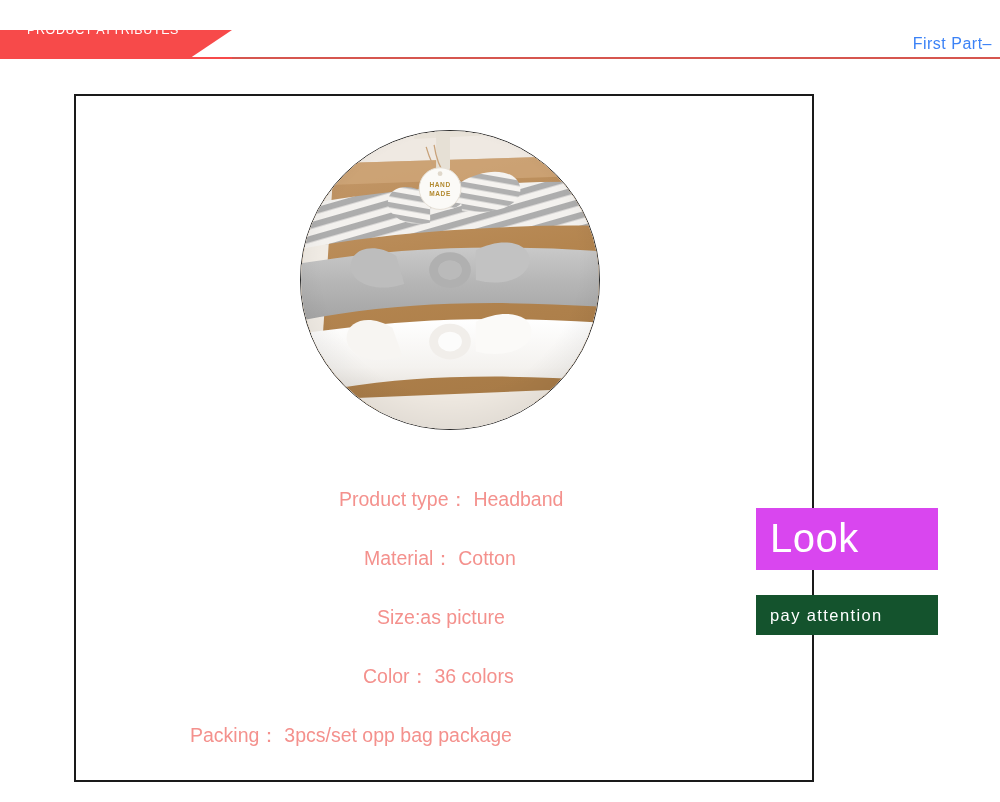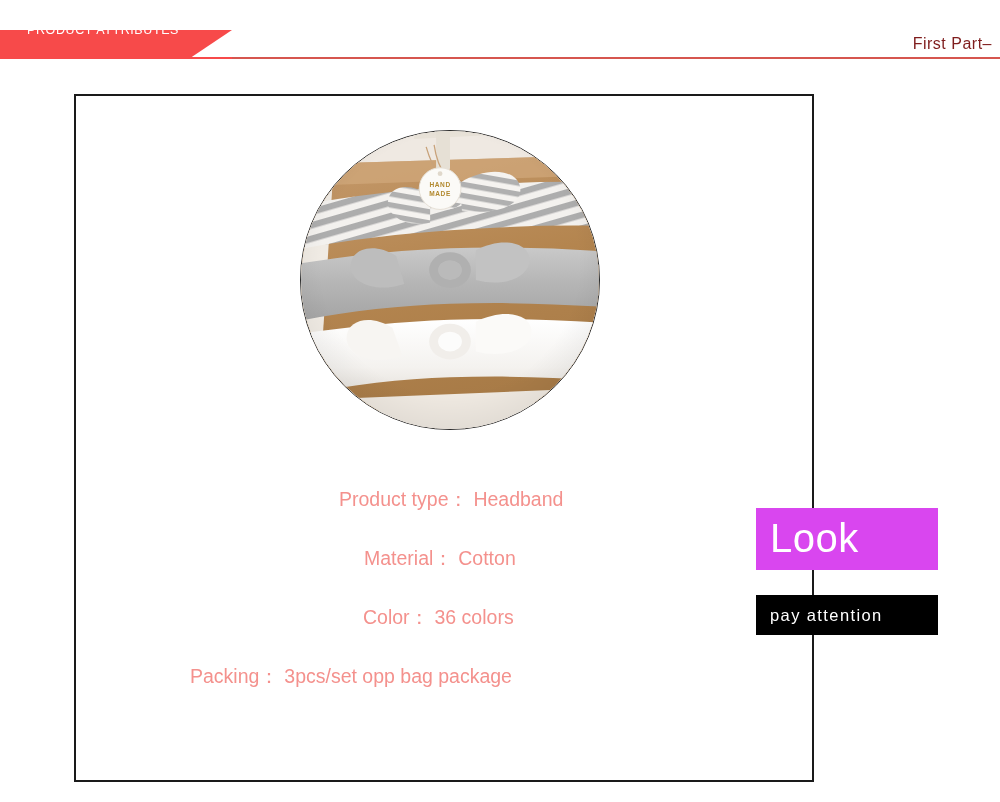--- a/index.html
+++ b/index.html
@@ -61,21 +61,21 @@
     width: 232px;
     height: 2px;
     background: #f74a4a;
   }
   #header-right-label {
     position: absolute;
     right: 8px;
     top: 14px;
     height: 28px;
     line-height: 28px;
-    color: #7f1d1d;
+    color: #3b82f6;
     font-size: 16px;
     letter-spacing: 0.5px;
     white-space: nowrap;
   }
 
   
   #content-frame {
     position: absolute;
     left: 74px;
     top: 94px;
@@ -140,21 +140,21 @@
     font-size: 40px;
     letter-spacing: 0.5px;
     white-space: nowrap;
   }
   #callout-attention {
     position: absolute;
     left: 756px;
     top: 595px;
     width: 182px;
     height: 40px;
-    background: #000000;
+    background: #14532d;
   }
   #callout-attention-label {
     position: absolute;
     left: 14px;
     top: 0;
     height: 40px;
     line-height: 40px;
     color: #ffffff;
     font-size: 16.5px;
     letter-spacing: 1.4px;
@@ -247,20 +247,21 @@
     <ellipse cx="150" cy="212" rx="12" ry="10" fill="#ffffff" opacity="0.8"></ellipse>
 
     <polygon points="-20,272 320,258 320,300 -20,300" fill="#efe9e1"></polygon>
     <rect x="0" y="0" width="300" height="300" fill="url(#vig)"></rect>
   </svg>
 </div>
 
 <div id="attribute-list">
   <div class="attribute-row attr-0">Product type： Headband</div>
   <div class="attribute-row attr-1">Material： Cotton</div>
+  <div class="attribute-row attr-2">Size:as picture</div>
   <div class="attribute-row attr-3">Color： 36 colors</div>
   <div class="attribute-row attr-4">Packing： 3pcs/set opp bag package</div>
 </div>
 
 <div id="callout-look">
   <div id="callout-look-label">Look</div>
 </div>
 
 <div id="callout-attention">
   <div id="callout-attention-label">pay attention</div>

